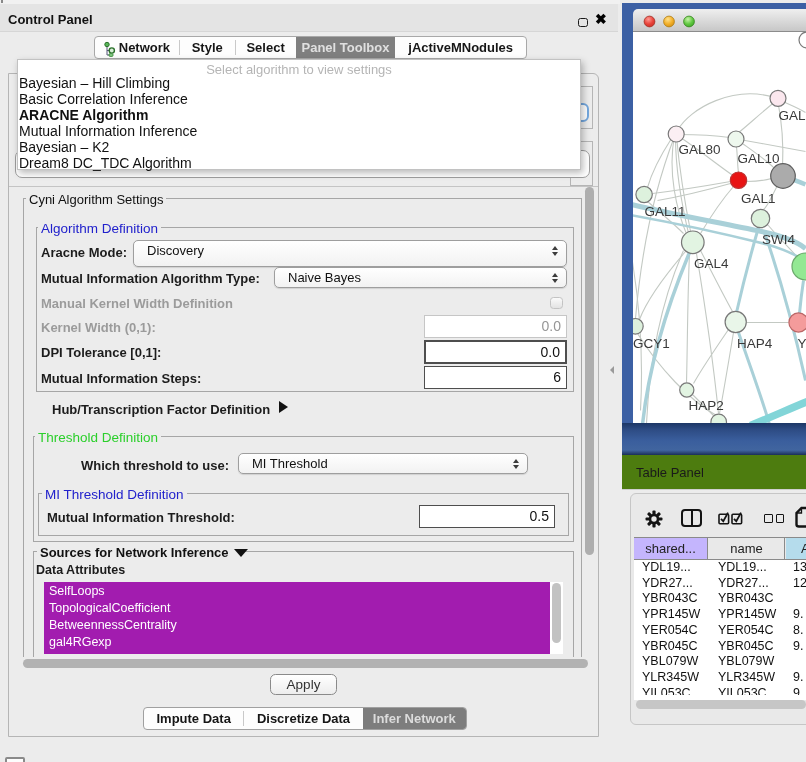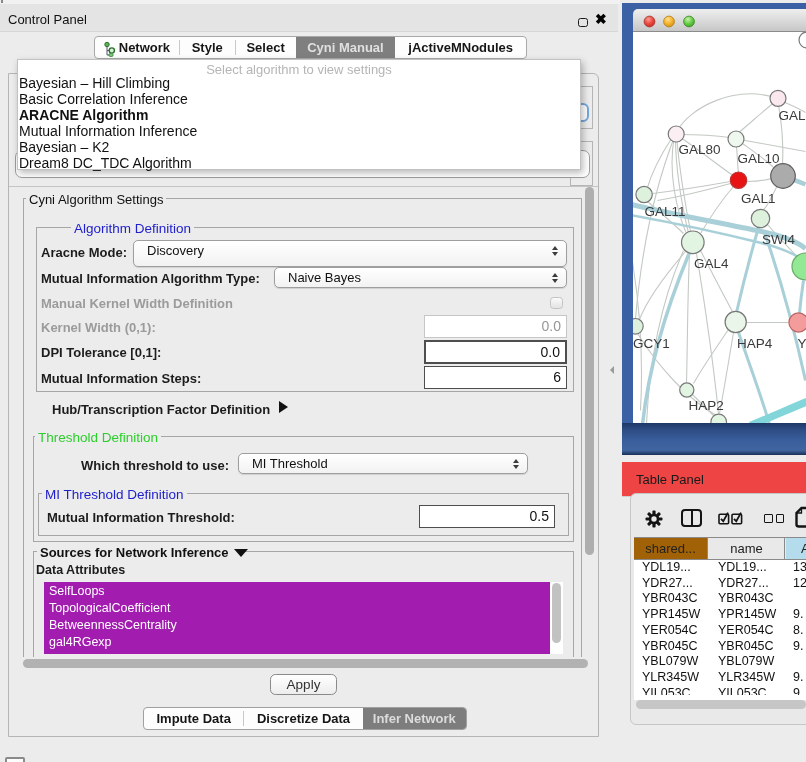--- a/index.html
+++ b/index.html
@@ -22,61 +22,61 @@
   .gbox { position:absolute; border:1px solid #a6a6a6; }
   .gtitle { position:absolute; font-size:13px; background:#ececec; padding:0 3px;
     white-space:nowrap; color:#111; }
 </style>
 </head>
 <body>
 
 <div class="abs" style="left:0;top:0;width:620px;height:4px;background:#f1f1f1;"></div>
 <div class="abs" style="left:1px;top:0;width:2px;height:3px;background:#888;"></div>
 <div class="abs" style="left:0;top:4px;width:618px;height:28px;background:#e4e4e4;border-bottom:1px solid #d6d6d6;">
-  <span style="position:absolute;left:8px;top:8px;font-size:13px;color:#111;">Control Panel</span>
+  <span style="position:absolute;left:8px;top:8px;font-size:13px;color:#111;font-weight:bold;">Control Panel</span>
   <span class="abs" style="left:578px;top:14px;width:10px;height:9px;border:1.5px solid #1a1a1a;border-radius:2.5px;"></span>
   <span style="position:absolute;left:595px;top:7px;font-size:14px;font-weight:bold;color:#000;">✖</span>
 </div>
 
 <div class="abs" style="left:8px;top:73px;width:591px;height:664px;border:1px solid #b5b5b5;border-radius:0 6px 0 0;background:#ececec;"></div>
 
 <div class="abs" style="left:94px;top:36px;height:23px;width:433px;background:#fdfdfd;border:1px solid #a8a8a8;border-radius:4px;display:flex;font-size:13px;font-weight:bold;color:#161616;">
   <div style="width:84px;display:flex;align-items:center;justify-content:center;">
     <svg width="12" height="16" viewBox="0 0 12 16" style="margin-right:3px;margin-top:2px;">
       <line x1="3" y1="4" x2="3" y2="14" stroke="#557" stroke-width="1"></line>
       <line x1="3" y1="9.5" x2="7" y2="9.5" stroke="#557" stroke-width="1"></line>
       <line x1="3" y1="14" x2="6.5" y2="14" stroke="#557" stroke-width="1"></line>
       <circle cx="3" cy="3.5" r="2.2" fill="#58b558" stroke="#2a702a" stroke-width="1"></circle>
       <circle cx="7.8" cy="9.5" r="2.6" fill="#d8eed8" stroke="#2a702a" stroke-width="1.4"></circle>
       <ellipse cx="7" cy="14" rx="2.2" ry="1.7" fill="#7cc47c" stroke="#3a8a3a" stroke-width="0.8"></ellipse>
     </svg>Network</div>
   <div style="width:1px;background:#c9c9c9;margin:3px 0;"></div>
   <div style="width:55px;display:flex;align-items:center;justify-content:center;">Style</div>
   <div style="width:1px;background:#c9c9c9;margin:3px 0;"></div>
   <div style="width:60px;display:flex;align-items:center;justify-content:center;">Select</div>
-  <div style="width:100px;display:flex;align-items:center;justify-content:center;background:#7f7f7f;color:#e0e0e0;">Cyni Manual</div>
+  <div style="width:100px;display:flex;align-items:center;justify-content:center;background:#7f7f7f;color:#e0e0e0;">Panel Toolbox</div>
   <div style="width:131px;display:flex;align-items:center;justify-content:center;">jActiveMNodules</div>
 </div>
 
 <div class="abs" style="left:570px;top:86px;width:23px;height:43px;border:1px solid #b5b5b5;"></div>
 <div class="abs" style="left:572px;top:103px;width:17px;height:19px;border:2.5px solid #74a7dd;border-radius:6px;background:#fff;"></div>
 <div class="abs" style="left:570px;top:141px;width:23px;height:45px;border:1px solid #b5b5b5;"></div>
 <div class="abs" style="left:15px;top:150px;width:575px;height:28px;border:1px solid #9e9e9e;border-radius:7px;background:#fff;"></div>
 
 <div class="abs" style="left:9px;top:186px;width:589px;height:1px;background:#c4c4c4;"></div>
 
 <div class="gbox" style="left:23px;top:198px;width:559px;height:459px;border-bottom:none;"></div>
 <div class="gtitle" style="left:26px;top:192px;">Cyni Algorithm Settings</div>
 
 <div class="abs" style="left:585px;top:187px;width:9px;height:368px;background:#aeaeae;border-radius:5px;"></div>
 
 <div class="abs" style="left:23px;top:659px;width:565px;height:9px;background:#b2b2b2;border-radius:4.5px;"></div>
 
 <div class="gbox" style="left:36px;top:227px;width:538px;height:165px;"></div>
-<div class="gtitle" style="left:38px;top:221px;color:#2121cc;font-size:13.5px;margin-left:33px;">Algorithm Definition</div>
+<div class="gtitle" style="left:38px;top:221px;color:#2121cc;font-size:13.5px;">Algorithm Definition</div>
 
 <span class="lbl" style="left:41px;top:245px;">Aracne Mode:</span>
 <div class="combo" style="left:133px;top:240px;width:434px;height:27px;">Discovery<span class="carets">
       <span class="u"></span>
       <span class="d"></span>
     </span></div>
 <span class="lbl" style="left:41px;top:271px;">Mutual Information Algorithm Type:</span>
 <div class="combo" style="left:274px;top:267px;width:293px;height:21px;">Naive Bayes<span class="carets">
       <span class="u"></span>
       <span class="d"></span>
@@ -246,21 +246,21 @@
       <text x="694.5" y="267.5">GAL4</text>
       <text x="633.5" y="347">GCY1</text>
       <text x="737.5" y="347">HAP4</text>
       <text x="798" y="347">Y</text>
       <text x="689" y="409">HAP2</text>
     </g>
     </g>
   </svg>
 </div>
 
-<div class="abs" style="left:622px;top:455px;width:184px;height:35px;background:#ef4444;border-bottom:1px solid #cfcfcf;margin-top:7px;">
+<div class="abs" style="left:622px;top:455px;width:184px;height:35px;background:#4d7c0f;border-bottom:1px solid #cfcfcf;">
   <span style="position:absolute;left:14px;top:10px;font-size:13px;color:#1a1a1a;">Table Panel</span>
 </div>
 <div class="abs" style="left:630px;top:493px;width:250px;height:232px;background:#e9e9e9;border:1px solid #c6c6c6;border-radius:6px;"></div>
 
 <svg class="abs" style="left:645px;top:510px;" width="18" height="18" viewBox="0 0 18 18">
   <g fill="#141414">
     <circle cx="9" cy="9" r="5.2"></circle>
     <g>
       <rect x="7.4" y="0.5" width="3.2" height="17" rx="1"></rect>
       <rect x="0.5" y="7.4" width="17" height="3.2" rx="1"></rect>
@@ -281,21 +281,21 @@
   </g>
 </svg>
 <div class="abs" style="left:764px;top:514px;width:8.5px;height:8.5px;border:1.6px solid #141414;border-radius:1px;"></div>
 <div class="abs" style="left:775.5px;top:514px;width:8.5px;height:8.5px;border:1.6px solid #141414;border-radius:1px;"></div>
 <svg class="abs" style="left:793px;top:505px;" width="13" height="24" viewBox="0 0 13 24">
   <path d="M13,21.5 L6,21.5 Q3.5,21.5 3.5,19.5 L3.5,8 L8.5,3 L16,3" fill="none" stroke="#141414" stroke-width="2.4"></path>
   <path d="M3.5,8 L8.5,8 L8.5,3" fill="none" stroke="#141414" stroke-width="1.3"></path>
 </svg>
 
 <div class="abs" style="left:634px;top:537px;width:172px;height:23px;border-top:1px solid #8a8a8a;border-bottom:1px solid #8a8a8a;font-size:13px;color:#222;">
-  <div style="position:absolute;left:0;top:0;width:74px;height:21px;background:#a16207;border-right:1px solid #8a8a8a;text-align:center;line-height:21px;">shared...</div>
+  <div style="position:absolute;left:0;top:0;width:74px;height:21px;background:#c4b5fd;border-right:1px solid #8a8a8a;text-align:center;line-height:21px;">shared...</div>
   <div style="position:absolute;left:75px;top:0;width:76px;height:21px;background:#e9e9e9;border-right:1px solid #8a8a8a;text-align:center;line-height:21px;">name</div>
   <div style="position:absolute;left:152px;top:0;width:22px;height:21px;background:#b5dcec;line-height:21px;padding-left:15px;">Av</div>
 </div>
 <div class="abs" style="left:634px;top:560px;width:172px;height:139px;background:#fff;overflow:hidden;font-size:12.5px;color:#111;">
   <div style="position:absolute;left:8px;top:0;line-height:15.7px;">YDL19...<br>YDR27...<br>YBR043C<br>YPR145W<br>YER054C<br>YBR045C<br>YBL079W<br>YLR345W<br>YIL053C</div>
   <div style="position:absolute;left:84px;top:0;line-height:15.7px;">YDL19...<br>YDR27...<br>YBR043C<br>YPR145W<br>YER054C<br>YBR045C<br>YBL079W<br>YLR345W<br>YIL053C</div>
   <div style="position:absolute;left:159px;top:0;line-height:15.7px;">13<br>12<br>&nbsp;<br>9.<br>8.<br>9.<br>&nbsp;<br>9.<br>9.</div>
 </div>
 <div class="abs" style="left:634px;top:694.5px;width:172px;height:5px;background:#fff;"></div>
 <div class="abs" style="left:636px;top:700px;width:170px;height:9px;background:#c6c6c6;border-radius:4.5px;"></div>

